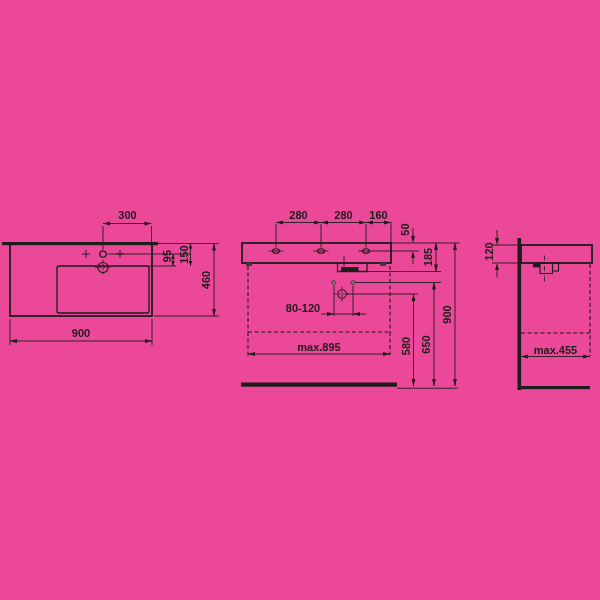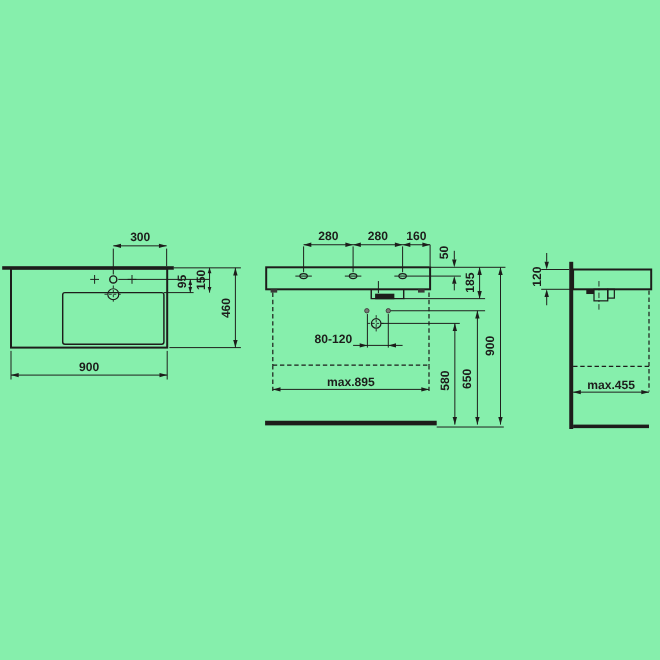--- a/index.html
+++ b/index.html
@@ -1,16 +1,16 @@
 <!DOCTYPE html>
 <html><head>
 <meta charset="utf-8">
 <style>
   html,body{margin:0;padding:0;background:#ffffff;}
-  .stage{position:relative;width:600px;height:600px;background:#86efac;overflow:hidden;}
+  .stage{position:relative;width:600px;height:600px;background:#ec4899;overflow:hidden;}
   svg{position:absolute;left:0;top:0;}
   .o18{stroke:#1d1d1b;stroke-width:1.8;fill:none;}
   .o13{stroke:#1d1d1b;stroke-width:1.3;fill:none;}
   .o11{stroke:#1d1d1b;stroke-width:1.1;fill:none;}
   .thin{stroke:#1d1d1b;stroke-width:0.9;fill:none;}
   .dash{stroke:#1d1d1b;stroke-width:1.1;fill:none;stroke-dasharray:4 2.5;}
   .cdash{stroke:#1d1d1b;stroke-width:0.8;fill:none;stroke-dasharray:2.5 1.6;}
   .adash{stroke:#1d1d1b;stroke-width:0.8;fill:none;stroke-dasharray:5 2 1.5 2;}
   .ink{fill:#1d1d1b;stroke:none;}
   .dim{font-family:"Liberation Sans",sans-serif;font-weight:bold;font-size:11px;fill:#1d1d1b;text-anchor:middle;}

